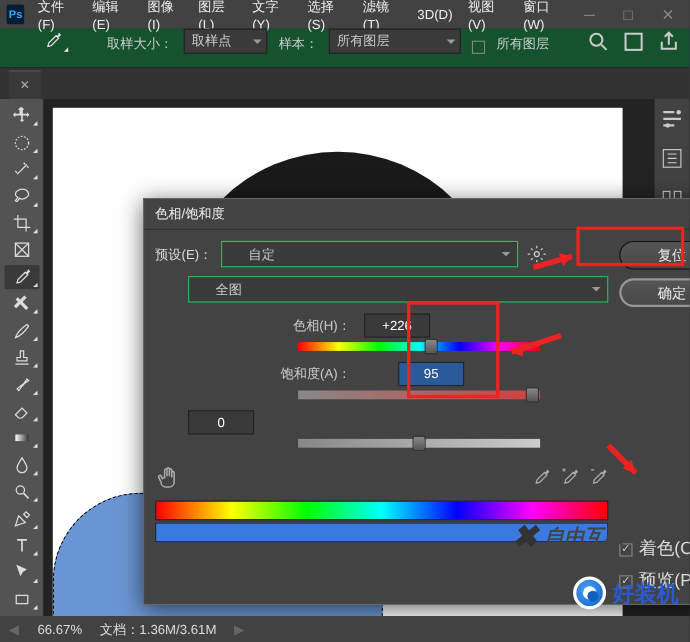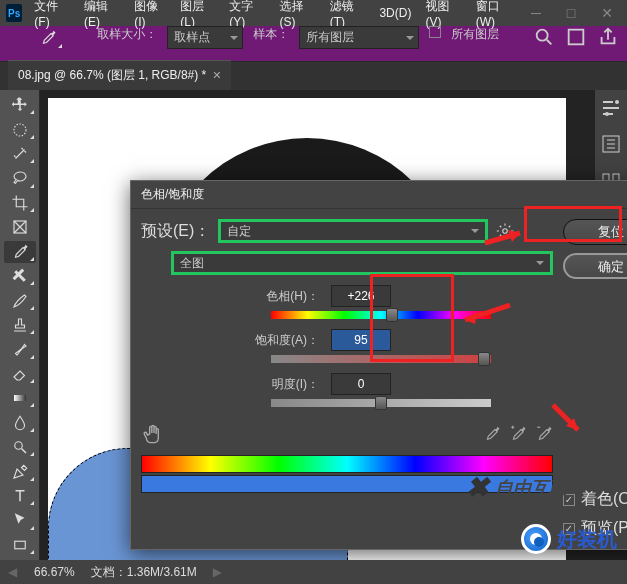--- a/index.html
+++ b/index.html
@@ -6,21 +6,21 @@
 body { width: 627px; height: 584px; background: #323232; font-family: "Microsoft YaHei", sans-serif; font-size: 12px; color: #ccc; overflow: hidden; position: relative; }
 
 
 .menubar { height: 26px; background: #424242; display: flex; align-items: center; padding: 0 6px; gap: 2px; }
 .ps-logo { width: 18px; height: 18px; background: #001e36; color: #31a8ff; display: flex; align-items: center; justify-content: center; font-size: 10px; font-weight: bold; border-radius: 2px; margin-right: 4px; }
 .menu-item { padding: 4px 6px; color: #eee; font-size: 12px; }
 .window-controls { margin-left: auto; display: flex; gap: 10px; color: #888; font-size: 14px; }
 .win-ctrl { padding: 2px 8px; }
 
 
-.options-bar { height: 36px; background: #701a75; display: flex; align-items: flex-start; padding: 0 8px; gap: 10px; border-bottom: 1px solid #2a2a2a; }
+.options-bar { height: 36px; background: #14532d; display: flex; align-items: flex-end; padding: 12px 8px; gap: 10px; border-bottom: 1px solid #2a2a2a; }
 .dropdown-small { background: #3a3a3a; border: 1px solid #222; padding: 2px 20px 2px 6px; color: #ccc; font-size: 12px; position: relative; }
 .dropdown-small::after { content: ""; position: absolute; right: 4px; top: 50%; border: 4px solid transparent; border-top-color: #999; transform: translateY(-2px); }
 .opt-label { color: #ccc; font-size: 12px; }
 .checkbox-box { width: 12px; height: 12px; border: 1px solid #888; display: inline-block; vertical-align: middle; }
 .checkbox-box.checked::after { content: "✓"; color: #ccc; font-size: 10px; line-height: 10px; display: block; text-align: center; }
 .opt-icons { display: flex; gap: 10px; margin-left: auto; }
 .opt-icon { width: 22px; height: 22px; color: #ccc; display: flex; align-items: center; justify-content: center; }
 
 
 .tab-bar { height: 28px; background: #323232; display: flex; align-items: flex-end; padding: 0 8px; }
@@ -51,29 +51,29 @@
 
 
 .dialog { position: absolute; left: 130px; top: 180px; width: 540px; height: 370px; background: #434343; border: 1px solid #666; box-shadow: 0 4px 20px rgba(0,0,0,0.6); }
 .dialog-title { height: 28px; display: flex; align-items: center; padding: 0 10px; color: #eee; border-bottom: 1px solid #333; }
 .dialog-close { margin-left: auto; font-size: 16px; color: #ccc; cursor: pointer; }
 .dialog-body { display: flex; padding: 10px; gap: 10px; height: calc(100% - 28px); }
 .dialog-main { flex: 1; }
 .dialog-side { width: 96px; display: flex; flex-direction: column; gap: 8px; }
 
 .row { display: flex; align-items: center; gap: 8px; margin-bottom: 8px; }
-.row-label { color: #ddd; font-size: 16px; width: auto; }
-.dlg-dropdown { flex: 1; height: 24px; background: #3a3a3a; border: 3px solid #22c55e; padding: 0 6px; color: #ccc; display: flex; align-items: center; position: relative; }
+.row-label { color: #ddd; font-size: 12px; width: auto; }
+.dlg-dropdown { flex: 1; height: 24px; background: #3a3a3a; border: 1px solid #22c55e; padding: 0 24px; color: #ccc; display: flex; align-items: center; position: relative; }
 .dlg-dropdown::after { content: ""; position: absolute; right: 6px; top: 50%; border: 4px solid transparent; border-top-color: #999; transform: translateY(-2px); }
 
 .slider-group { padding-left: 30px; }
 .slider-row { margin: 10px 0 2px; display: flex; align-items: center; }
 .slider-label { width: 160px; text-align: right; padding-right: 12px; }
 .slider-input { width: 60px; height: 22px; background: #3a3a3a; border: 1px solid #222; color: #fff; text-align: center; font-size: 12px; }
-.slider-input.highlighted { background: #2a5a9a; }
+.slider-input.highlighted { background: #2a5a9a; margin-left: 31px; }
 .slider-track { height: 8px; margin: 4px 0 4px 100px; width: 220px; position: relative; }
 .hue-track { background: linear-gradient(to right, red, yellow, lime, cyan, blue, magenta, red); }
 .sat-track { background: linear-gradient(to right, #888, #d04040); }
 .sat-track.mono { background: linear-gradient(to right, #888, #ccc); }
 .slider-thumb { position: absolute; top: -3px; width: 12px; height: 14px; background: linear-gradient(#888,#555); border: 1px solid #333; border-radius: 2px; transform: translateX(-50%); }
 
 .red-box { border: 3px solid #e22; position: absolute; pointer-events: none; }
 .red-box-values { left: 370px; top: 274px; width: 84px; height: 88px; }
 .red-box-ok { left: 524px; top: 206px; width: 98px; height: 36px; }
 
@@ -153,21 +153,20 @@
     <div class="opt-icon">
         <svg viewBox="0 0 24 24">
           <path d="M5 12v7h14v-7M12 3v12M8 7l4-4 4 4" fill="none" stroke="#ccc" stroke-width="2"></path>
         </svg>
       </div>
   </div>
 </div>
 
 <div class="tab-bar">
   <div class="doc-tab">
-    <span>08.jpg @ 66.7% (图层 1, RGB/8#) *</span>
     <span class="tab-close">✕</span>
   </div>
 </div>
 
 <div class="main-area">
 
   <div class="toolbar">
     <div class="tool-btn">
         <svg viewBox="0 0 24 24">
           <path d="M12 2l3 3h-2v5h5v-2l3 3-3 3v-2h-5v5h2l-3 3-3-3h2v-5H4v2l-3-3 3-3v2h5V5H7l3-3z" fill="#ddd"></path>
@@ -356,21 +355,20 @@
 
         <div class="slider-row">
           <span class="slider-label">饱和度(A)：</span>
           <input class="slider-input highlighted" value="95" style="">
         </div>
         <div class="slider-track sat-track">
             <div class="slider-thumb" style="left:97%"></div>
           </div>
 
         <div class="slider-row">
-          <span class="slider-label">明度(I)：</span>
           <input class="slider-input" value="0" style="">
         </div>
         <div class="slider-track sat-track mono">
             <div class="slider-thumb" style="left:50%"></div>
           </div>
       </div>
 
       <div class="row" style="margin-top:14px;gap:20px">
         <span class="hand-icon">
             <svg viewBox="0 0 24 24">

